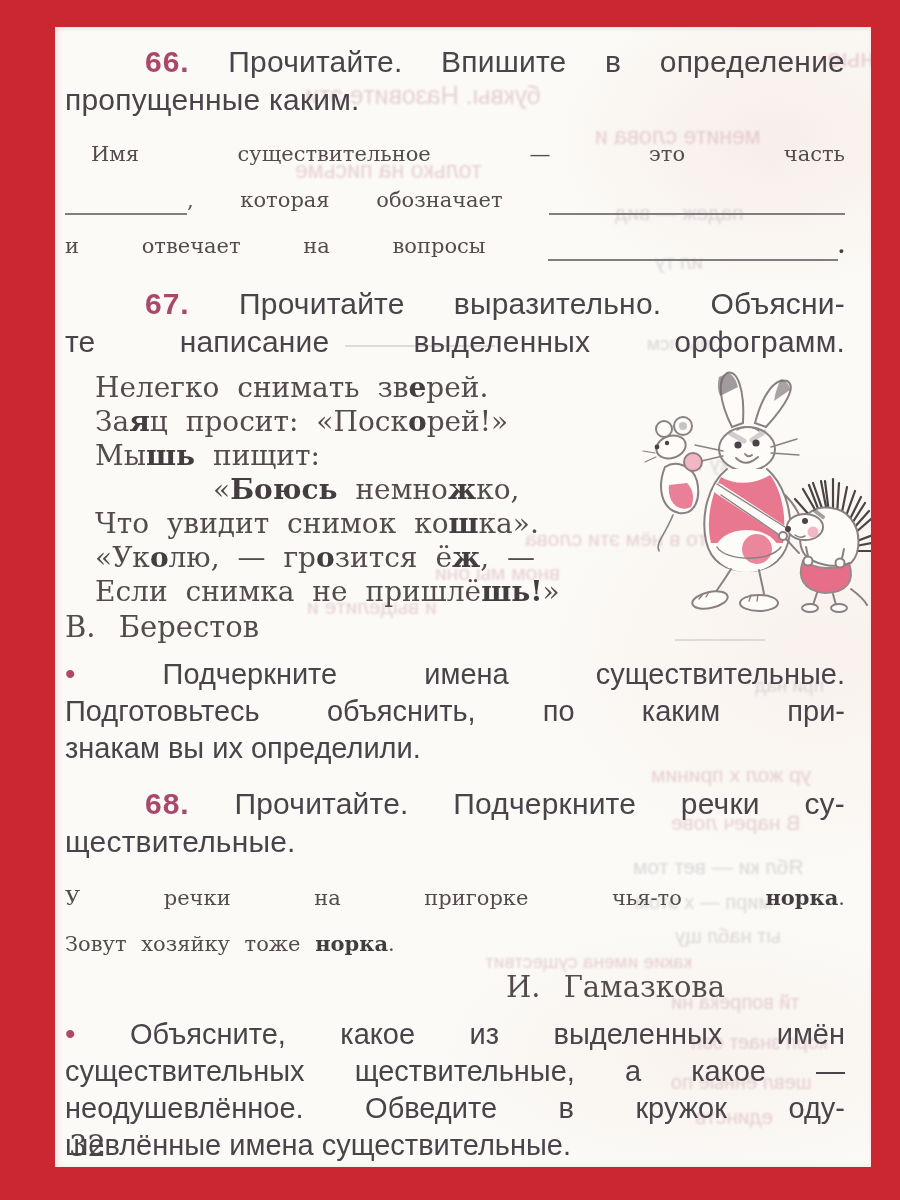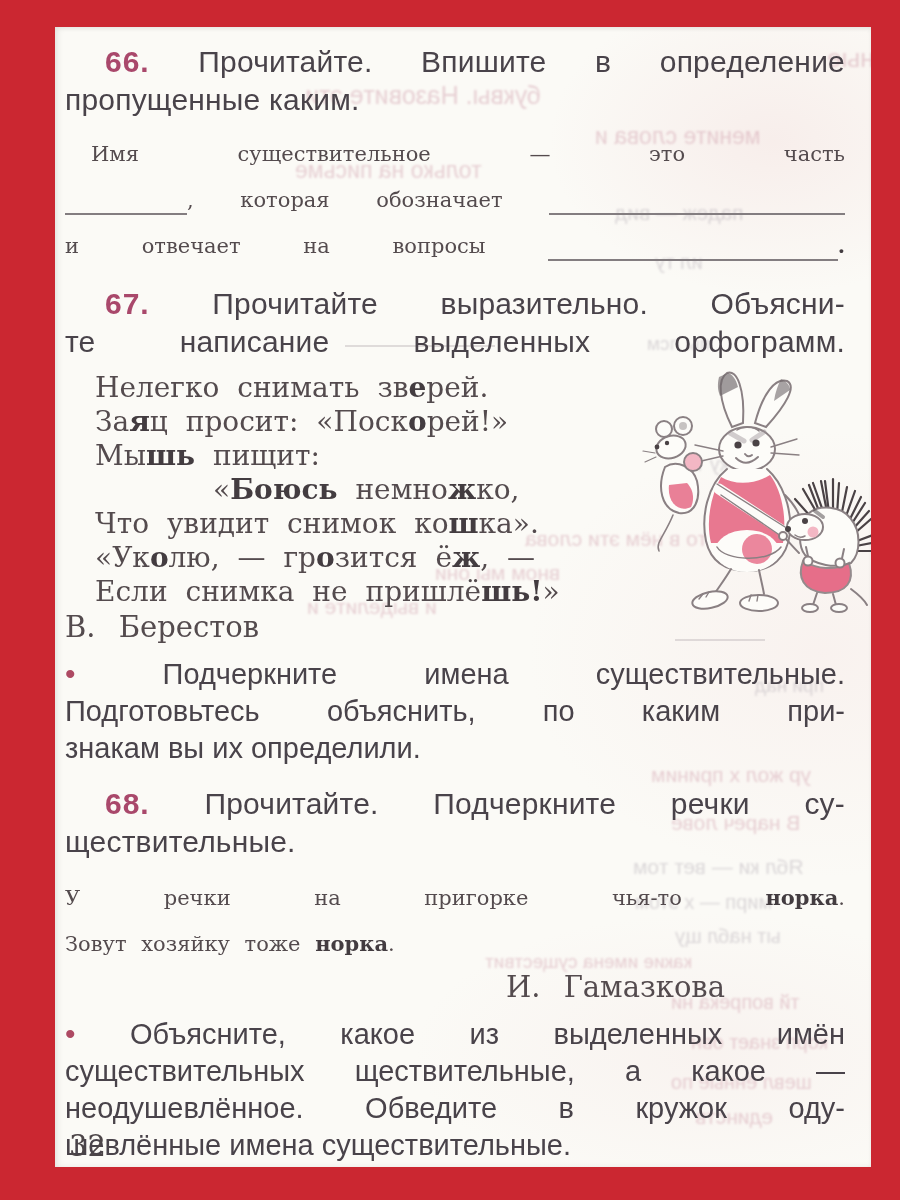--- a/index.html
+++ b/index.html
@@ -18,21 +18,21 @@
       radial-gradient(ellipse 420px 320px at 94% 55%, rgba(241,213,213,.22), transparent 70%),
       radial-gradient(ellipse 420px 200px at 80% 90%, rgba(238,214,214,.20), transparent 70%),
       #fbfaf6;
     box-shadow:inset 3px 0 6px rgba(0,0,0,.07), inset 0 2px 4px rgba(0,0,0,.05);
     overflow:hidden;}
   .content{position:absolute;left:10px;top:0;width:780px;}
   
   .sans{color:#49434a;font-size:30px;line-height:38px;letter-spacing:.2px;}
   .serif{font-family:"DejaVu Serif","Liberation Serif",serif;color:#544b4e;font-size:21px;}
   .just{text-align:justify;text-align-last:justify;}
-  .exnum{color:#a9486b;font-weight:bold;letter-spacing:1px;}
+  .exnum{color:#a9486b;font-weight:bold;letter-spacing:1px;margin-left:40px;}
   .h1st{text-indent:40px;}
   .b{font-weight:bold;color:#433c40;}
   
   .def{margin-top:12px;line-height:46px;}
   .defline{display:flex;align-items:baseline;line-height:46px;}
   .blank{display:inline-block;border-bottom:2px solid #837d80;height:2px;align-self:flex-end;margin-bottom:8px;}
   .blank.grow{flex:1;}
   .ws-a{word-spacing:40px;white-space:pre;}
   .ws-b{word-spacing:56px;white-space:pre;}
   .ind1{text-indent:26px;}

